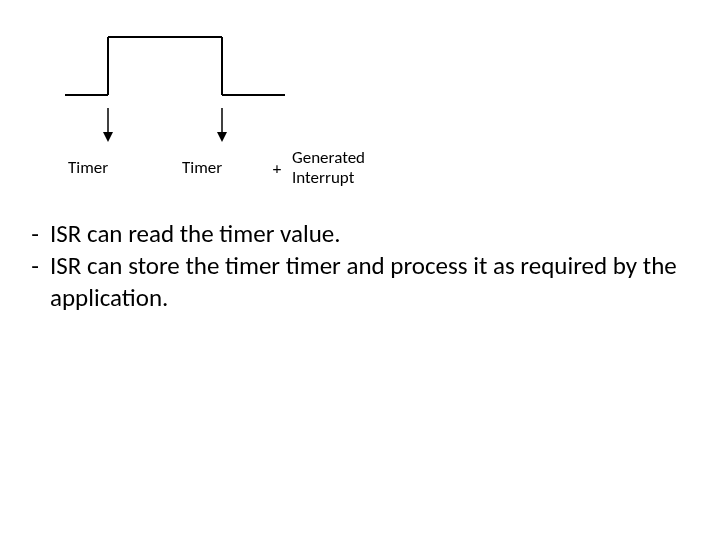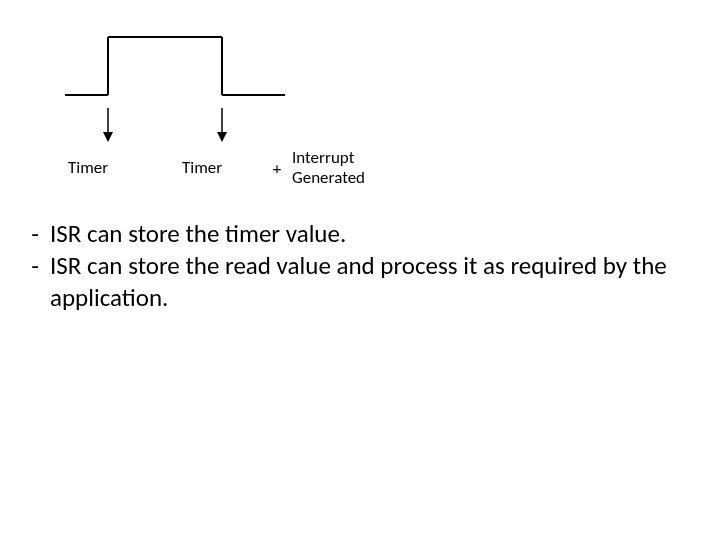--- a/index.html
+++ b/index.html
@@ -44,29 +44,29 @@
   <div class="labels">
     <div class="lbl two">
       <div>Timer</div>
     </div>
     <div style="width:34px"></div>
     <div class="lbl two">
       <div>Timer</div>
     </div>
     <div class="plus">+</div>
     <div class="interrupt">
+      <div>Generated</div>
       <div>Interrupt</div>
-      <div>Generated</div>
     </div>
   </div>
 
   <div class="bullets">
     <div class="row">
       <div class="dash">-</div>
-      <div class="txt">ISR can store the timer value.</div>
+      <div class="txt">ISR can read the timer value.</div>
     </div>
     <div class="row">
       <div class="dash">-</div>
-      <div class="txt">ISR can store the read value and process it as required by the application.</div>
+      <div class="txt">ISR can store the timer timer and process it as required by the application.</div>
     </div>
   </div>
 
 </div>
 
 </body></html>

